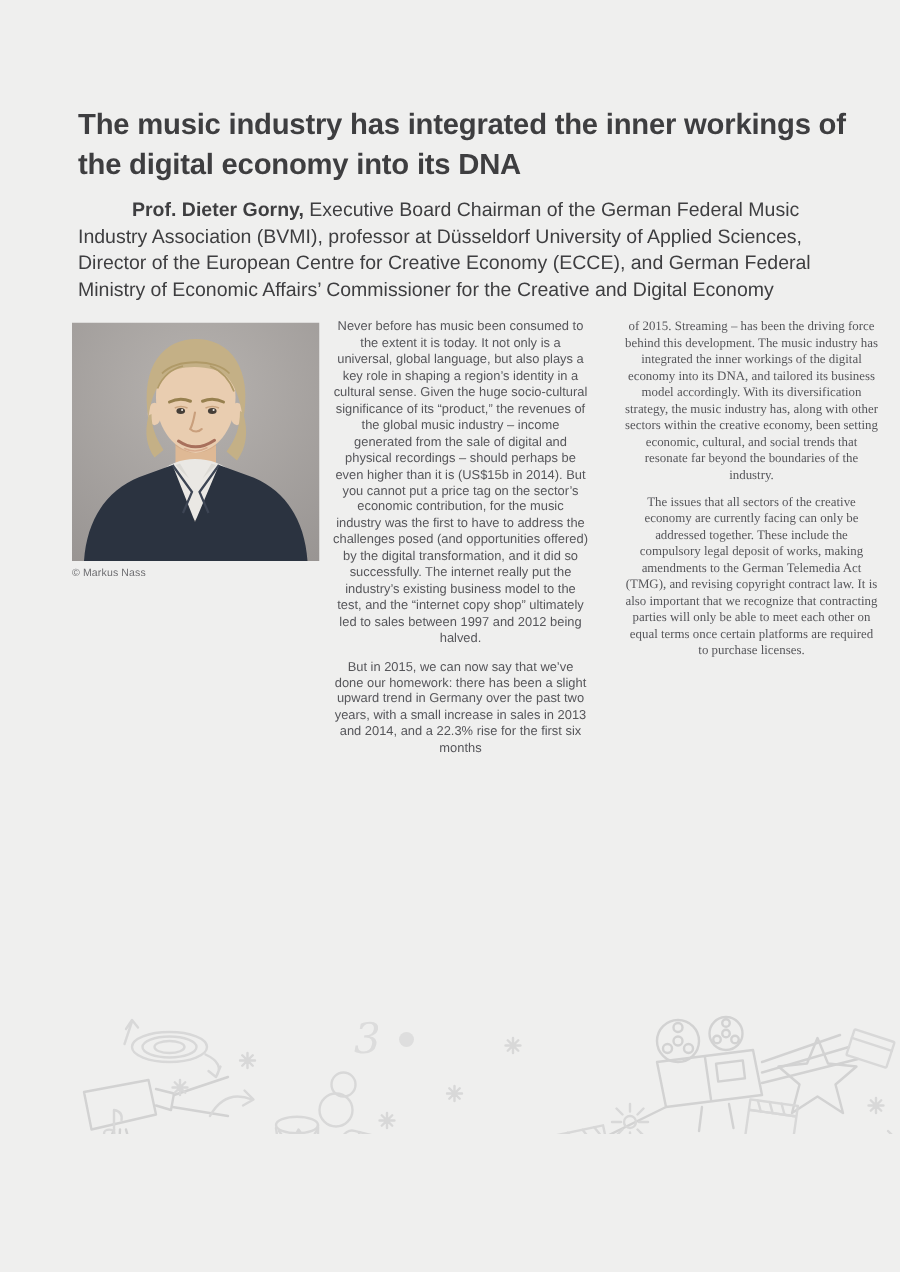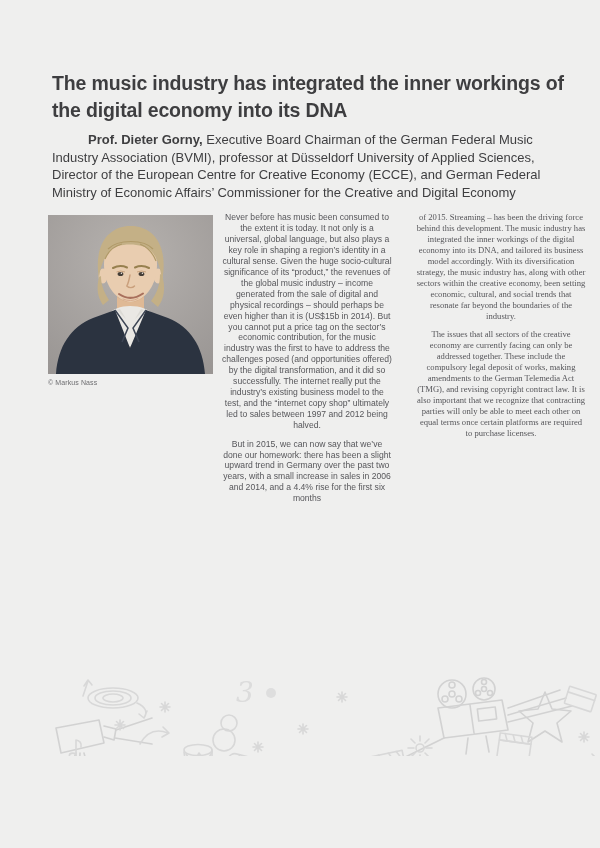--- a/index.html
+++ b/index.html
@@ -76,21 +76,21 @@
 
       <path d="M71,79 Q82.5,87 95,78.5" stroke="#a8705c" stroke-width="2" fill="none" stroke-linecap="round"></path>
       <path d="M75,84 Q82.5,87.5 90,83.5" stroke="#d8ab8d" stroke-width="1" fill="none" stroke-linecap="round"></path>
     </svg>
   </figure>
 
   <div class="credit">© Markus Nass</div>
 
   <div class="col col1">
     <p>Never before has music been consumed to the extent it is today. It not only is a universal, global language, but also plays a key role in shaping a region’s identity in a cultural sense. Given the huge socio-cultural significance of its “product,” the revenues of the global music industry – income generated from the sale of digital and physical recordings – should perhaps be even higher than it is (US$15b in 2014). But you cannot put a price tag on the sector’s economic contribution, for the music industry was the first to have to address the challenges posed (and opportunities offered) by the digital transformation, and it did so successfully. The internet really put the industry’s existing business model to the test, and the “internet copy shop” ultimately led to sales between 1997 and 2012 being halved.</p>
-    <p>But in 2015, we can now say that we’ve done our homework: there has been a slight upward trend in Germany over the past two years, with a small increase in sales in 2006 and 2014, and a 4.4% rise for the first six months</p>
+    <p>But in 2015, we can now say that we’ve done our homework: there has been a slight upward trend in Germany over the past two years, with a small increase in sales in 2013 and 2014, and a 22.3% rise for the first six months</p>
   </div>
 
   <div class="col col2">
     <p>of 2015. Streaming – has been the driving force behind this development. The music industry has integrated the inner workings of the digital economy into its DNA, and tailored its business model accordingly. With its diversification strategy, the music industry has, along with other sectors within the creative economy, been setting economic, cultural, and social trends that resonate far beyond the boundaries of the industry.</p>
     <p>The issues that all sectors of the creative economy are currently facing can only be addressed together. These include the compulsory legal deposit of works, making amendments to the German Telemedia Act (TMG), and revising copyright contract law. It is also important that we recognize that contracting parties will only be able to meet each other on equal terms once certain platforms are required to purchase licenses.</p>
   </div>
 
   <svg class="doodles" viewBox="0 0 600 172">
     <g stroke="#d8d8d8" stroke-width="1.6" fill="none" stroke-linecap="round" stroke-linejoin="round">
       <path d="M83,20 L88,5 M84,10 L88,4 L92,9"></path>

